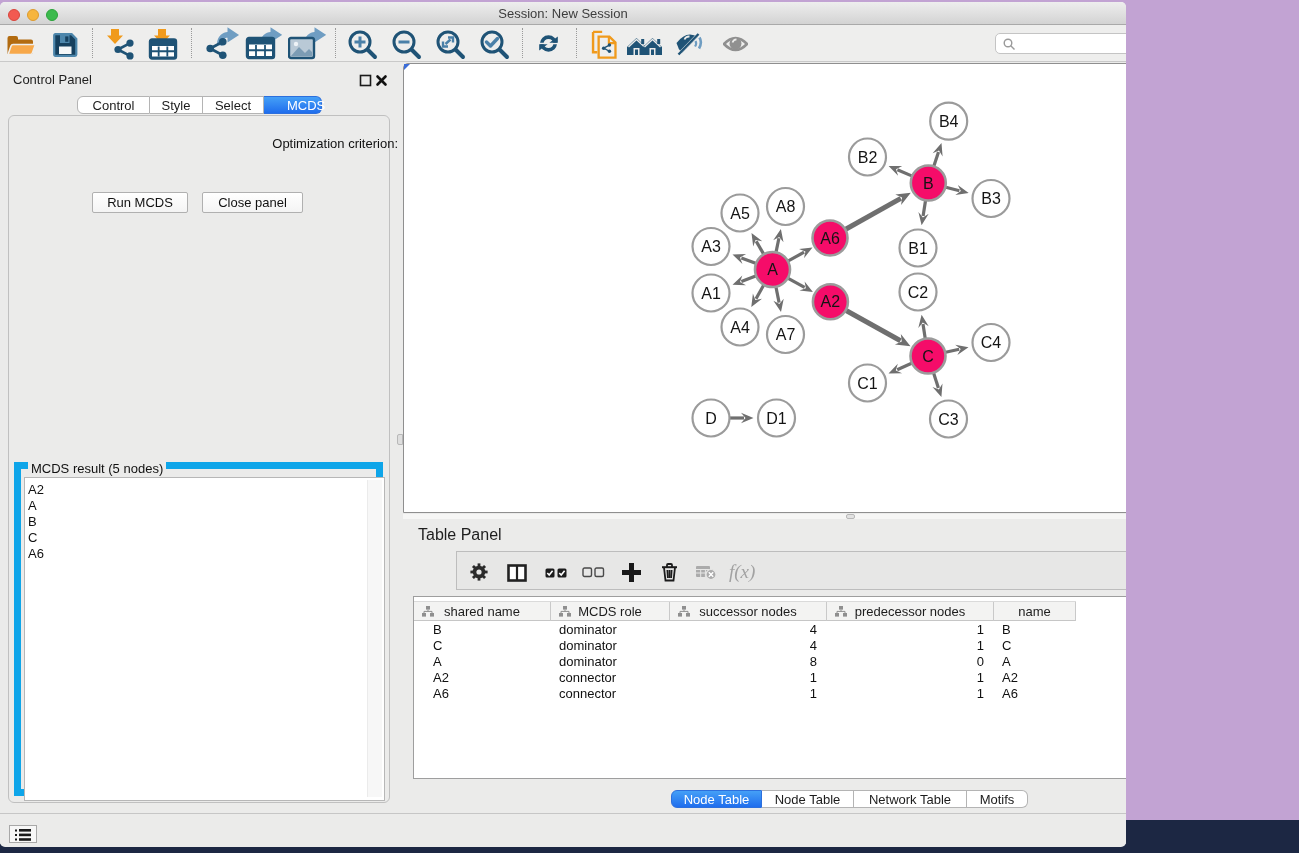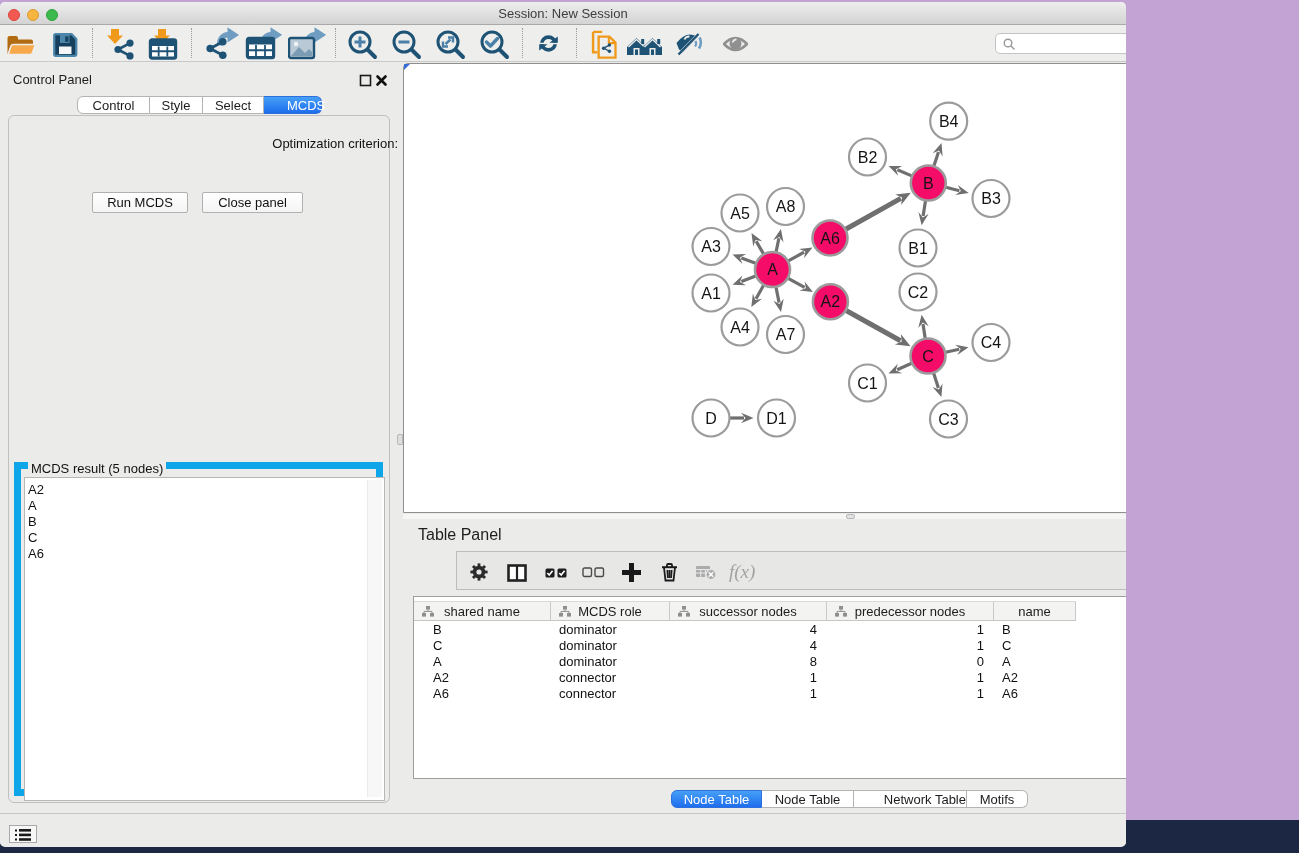--- a/index.html
+++ b/index.html
@@ -520,21 +520,21 @@
 <div class="trow" style="left:588px;top:73px;">A2</div>
 <div class="trow" style="left:19px;top:89px;">A6</div>
 <div class="trow" style="left:145px;top:89px;">connector</div>
 <div class="trow" style="left:316px;top:89px;width:87px;text-align:right;">1</div>
 <div class="trow" style="left:483px;top:89px;width:87px;text-align:right;">1</div>
 <div class="trow" style="left:588px;top:89px;">A6</div>
     </div>
     <div class="tabs" id="tpTabs">
       <div class="tab first sel" style="width:91px;">Node Table</div>
       <div class="tab" style="width:92px;">Node Table</div>
-      <div class="tab" style="width:113px;text-align:right;">Network Table</div>
+      <div class="tab" style="width:113px;">Network Table</div>
       <div class="tab last" style="width:61px;">Motifs</div>
     </div>
   </div>
   <div id="status">
     <div id="listbtn">
         <svg style="position:absolute;left:5px;top:3px;" width="16" height="12" viewBox="0 0 16 12">
           <g fill="#1a1a1a">
             <rect x="0" y="0.5" width="2" height="2"></rect>
             <rect x="4" y="0" width="12" height="2.6"></rect>
             <rect x="0" y="5" width="2" height="2"></rect>

